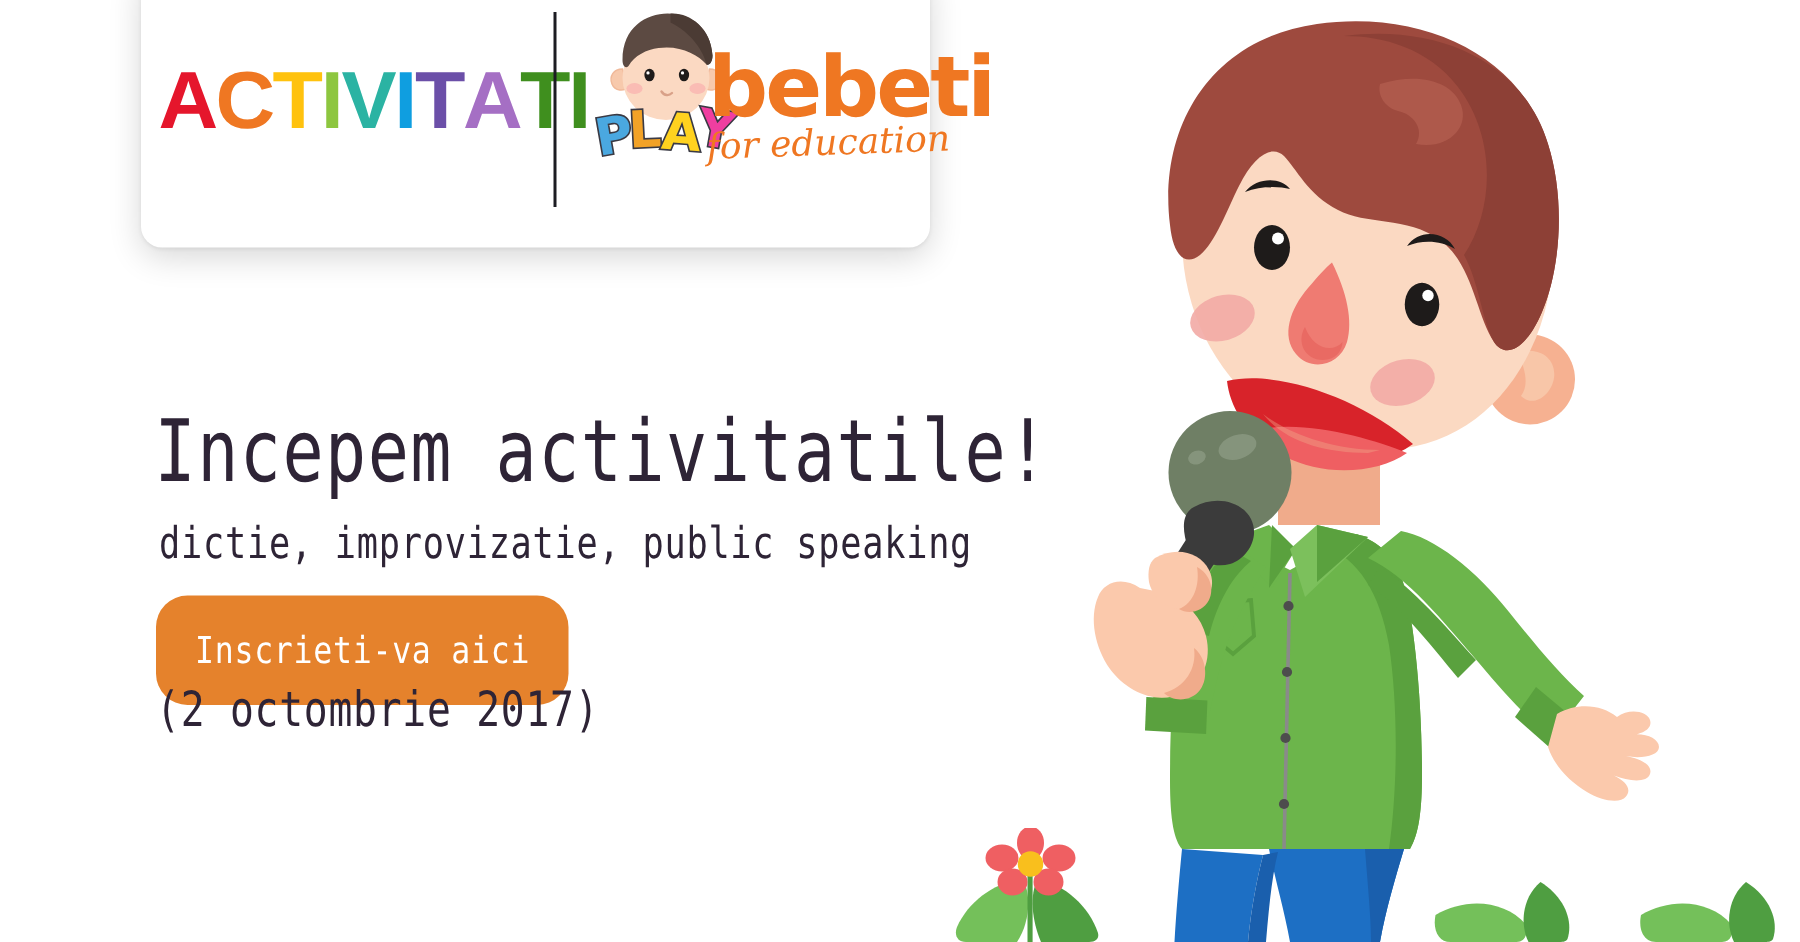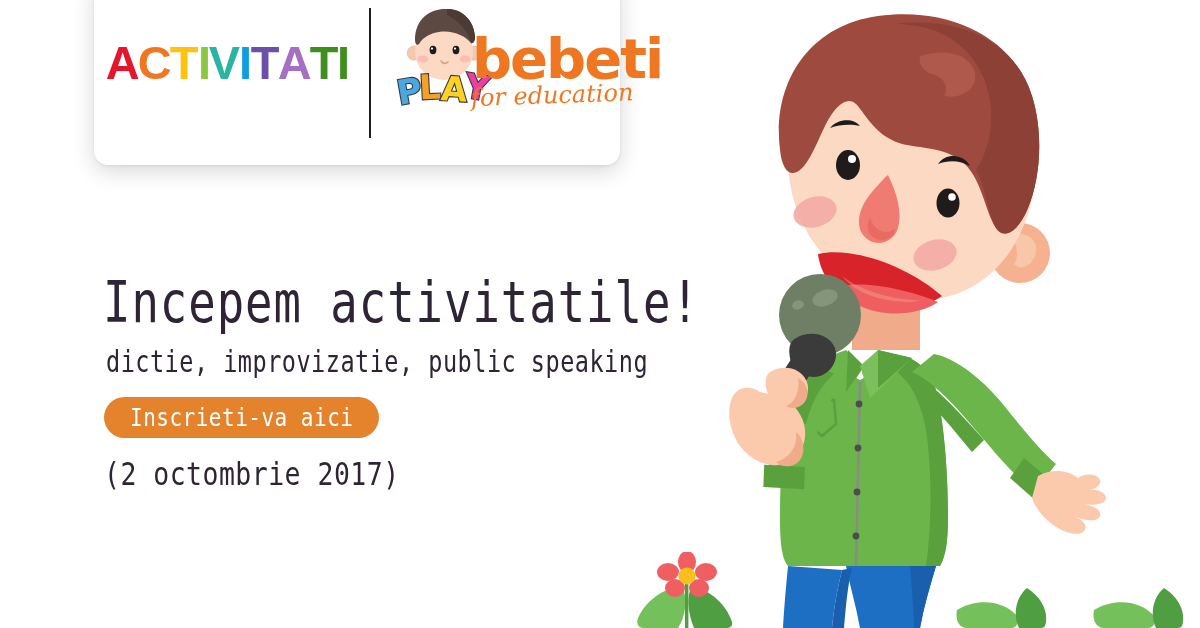--- a/index.html
+++ b/index.html
@@ -17,21 +17,21 @@
     position:absolute;left:94px;top:-22px;width:526px;height:187px;
     background:#ffffff;border-radius:14px;
     box-shadow:0 6px 22px rgba(0,0,0,.16), 0 1px 3px rgba(0,0,0,.07);
     display:flex;align-items:center;
   }
   .logo-inner{position:absolute;left:0;top:22px;width:526px;height:165px;display:flex;align-items:center;}
 
   .activitati{
     position:absolute;left:12px;top:40px;width:260px;
     font-family:"Liberation Sans", sans-serif;
-    font-weight:bold;font-size:46px;letter-spacing:-1px;
+    font-weight:bold;font-size:54px;letter-spacing:-1px;
     line-height:1;white-space:nowrap;
     -webkit-font-smoothing:antialiased;
   }
   .activitati span{display:inline-block;transform:scaleX(1.02);}
 
   .divider{
     position:absolute;left:275px;top:8px;width:2px;height:130px;background:#1c1c22;
   }
 
   .pb-logo{position:absolute;left:297px;top:6px;width:218px;height:130px;}
@@ -73,21 +73,21 @@
   }
   .subline{
     position:absolute;left:106px;top:345px;
     font-family:"DejaVu Sans Mono", monospace;
     font-size:24px;color:#2e2436;
     letter-spacing:0.5px;white-space:nowrap;
     transform:scaleY(1.22) scaleX(0.98);transform-origin:left top;
   }
   .cta{
     position:absolute;left:104px;top:397px;
-    height:41px;padding:0 26px;
+    height:41px;padding:16px 26px;
     background:#e5822c;border-radius:21px;
     display:flex;align-items:center;justify-content:center;
     cursor:pointer;border:none;
   }
   .cta-label{
     font-family:"DejaVu Sans Mono", monospace;
     font-size:21px;color:#ffffff;letter-spacing:0.5px;white-space:nowrap;
     transform:scaleY(1.18);
   }
   .dateline{

